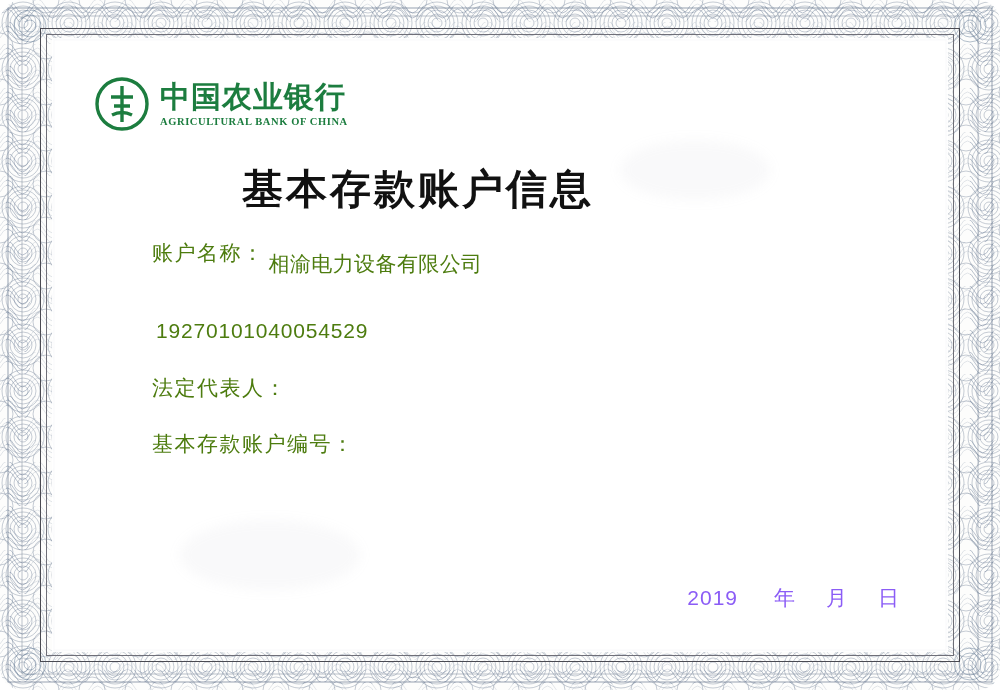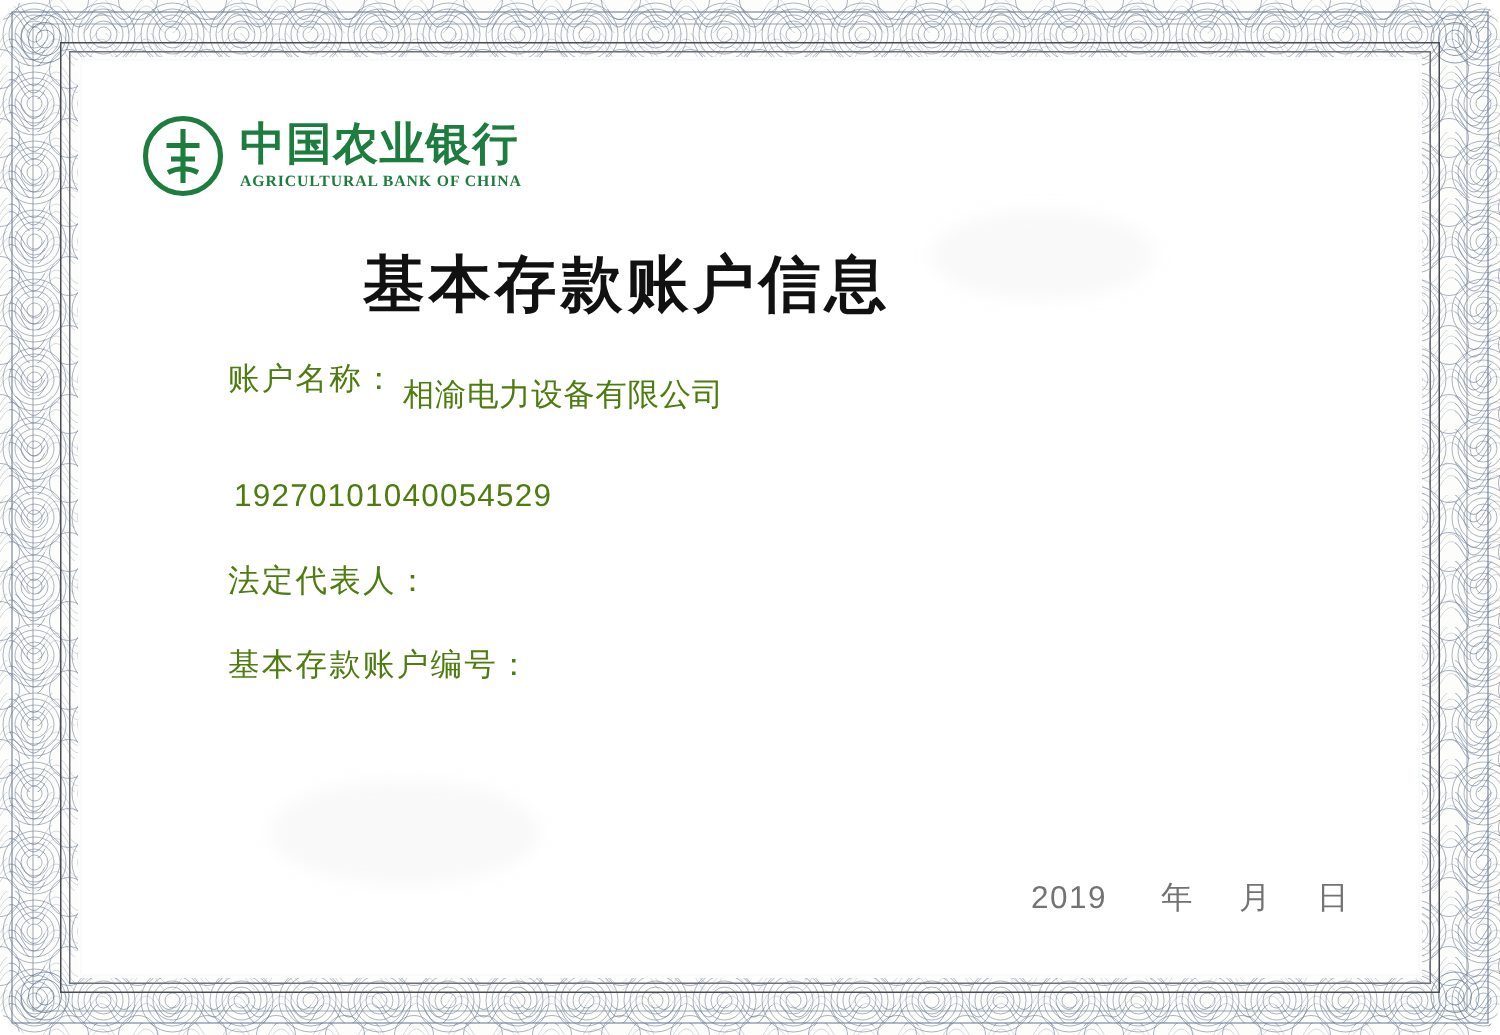--- a/index.html
+++ b/index.html
@@ -153,21 +153,21 @@
     margin-top: 10px;
     align-items: flex-end;
   }
 
   
   .date-line {
     position: absolute;
     right: 54px;
     bottom: 44px;
     font-size: 21px;
-    color: #737373;
+    color: #8b5cf6;
     display: flex;
     align-items: baseline;
   }
   .date-line span { display: inline-block; }
   .date-year { letter-spacing: 1px; }
   .date-gap { width: 36px; }
   .date-gap-sm { width: 30px; }
   .date-unit { letter-spacing: 1px; }
 
   

